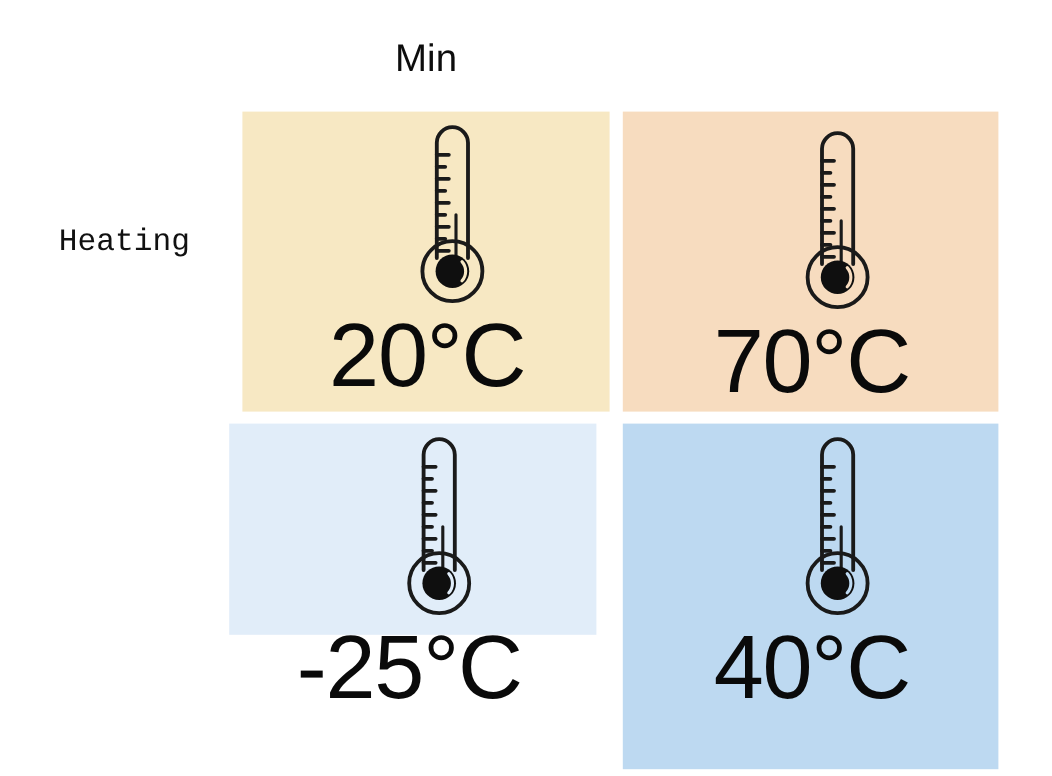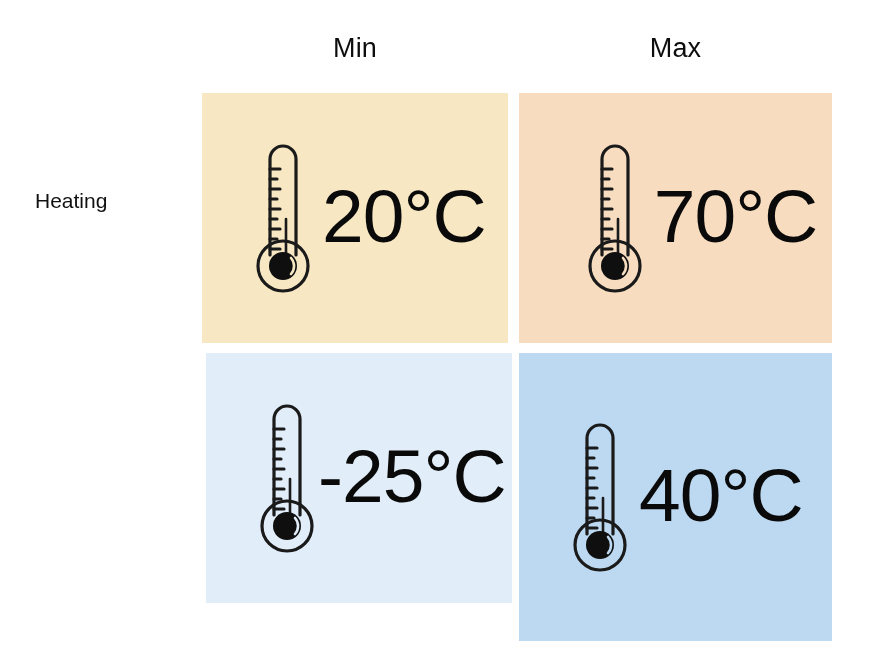--- a/index.html
+++ b/index.html
@@ -24,55 +24,55 @@
     background: #ffffff;
   }
 
   
   .col-header {
     position: absolute;
     top: 31px;
     height: 34px;
     line-height: 34px;
     text-align: center;
-    font-size: 27px;
+    font-size: 32px;
     color: #0d0d0d;
     font-family: "Liberation Sans", sans-serif;
     letter-spacing: 0.1px;
     white-space: nowrap;
   }
   #header-min { left: 202px; width: 306px; }
   #header-max { left: 519px; width: 313px; }
 
   
   .row-label {
     position: absolute;
-    left: 35px;
+    left: 49px;
     width: 160px;
-    font-size: 21px;
+    font-size: 26px;
     line-height: 30px;
     color: #111111;
-    font-family: Liberation Sans, sans-serif;
+    font-family: Liberation Mono, monospace;
   }
   #label-heating { top: 186px; }
   #label-ambient { top: 432px; }
   .row-label .line { display: block; white-space: nowrap; }
 
   
   .cell {
     position: absolute;
     box-sizing: border-box;
     display: flex;
-    flex-direction: row;
+    flex-direction: column;
     align-items: center;
     justify-content: flex-start;
   }
   #cell-heating-min { left: 202px; top: 93px;  width: 306px; height: 250px; background: #F7E8C3; }
   #cell-heating-max { left: 519px; top: 93px;  width: 313px; height: 250px; background: #F7DCBF; justify-content: center; }
-  #cell-ambient-min { left: 206px; top: 353px; width: 306px; height: 250px; background: #E1EDF9; }
+  #cell-ambient-min { left: 191px; top: 353px; width: 306px; height: 176px; background: #E1EDF9; }
   #cell-ambient-max { left: 519px; top: 353px; width: 313px; height: 288px; background: #BDD9F1; }
 
   .thermo-wrap {
     width: 74px;
     height: 170px;
     flex: 0 0 auto;
     margin-left: 44px;
     display: block;
   }
   .thermo-wrap svg { display: block; width: 74px; height: 170px; }
@@ -89,21 +89,20 @@
     margin-top: -4px;
   }
   .value.negative { margin-left: -6px; }
 </style>
 </head>
 <body>
 
 <div id="infographic">
 
   <div class="col-header" id="header-min">Min</div>
-  <div class="col-header" id="header-max">Max</div>
 
   <div class="row-label" id="label-heating">
     <span class="line">Heating</span>
   </div>
 
 
   <div class="cell" id="cell-heating-min">
     <span class="thermo-wrap">
       <svg viewBox="0 0 74 170" xmlns="http://www.w3.org/2000/svg">
         <g fill="none" stroke="#1A1A1A" stroke-width="3.2" stroke-linecap="round">

